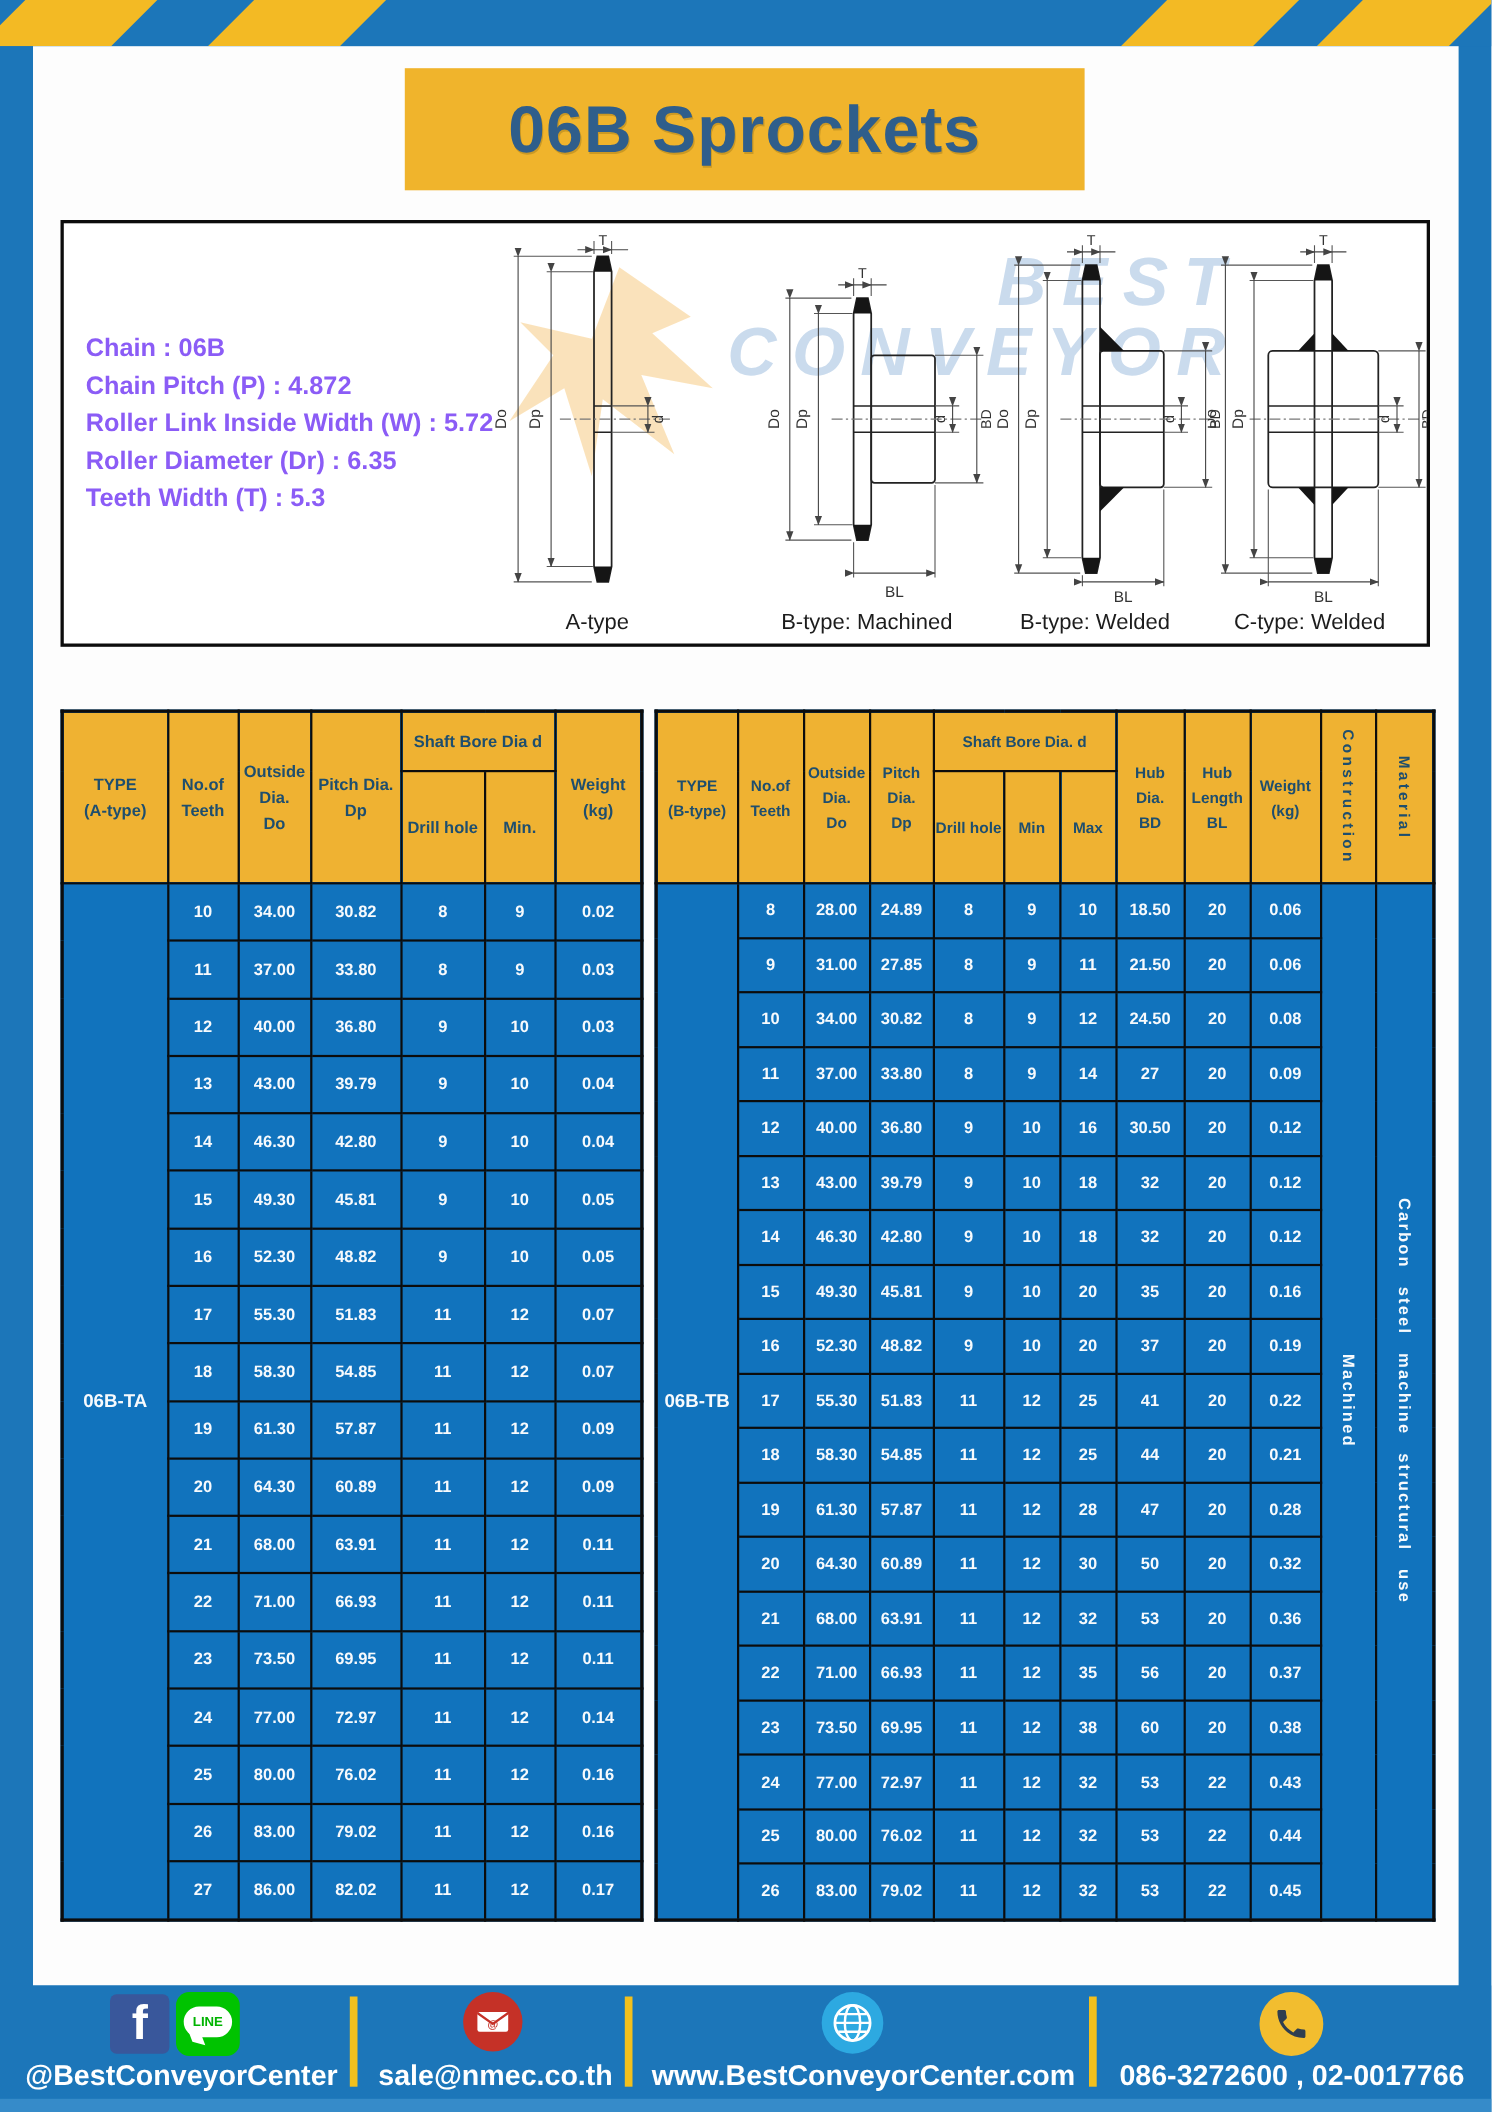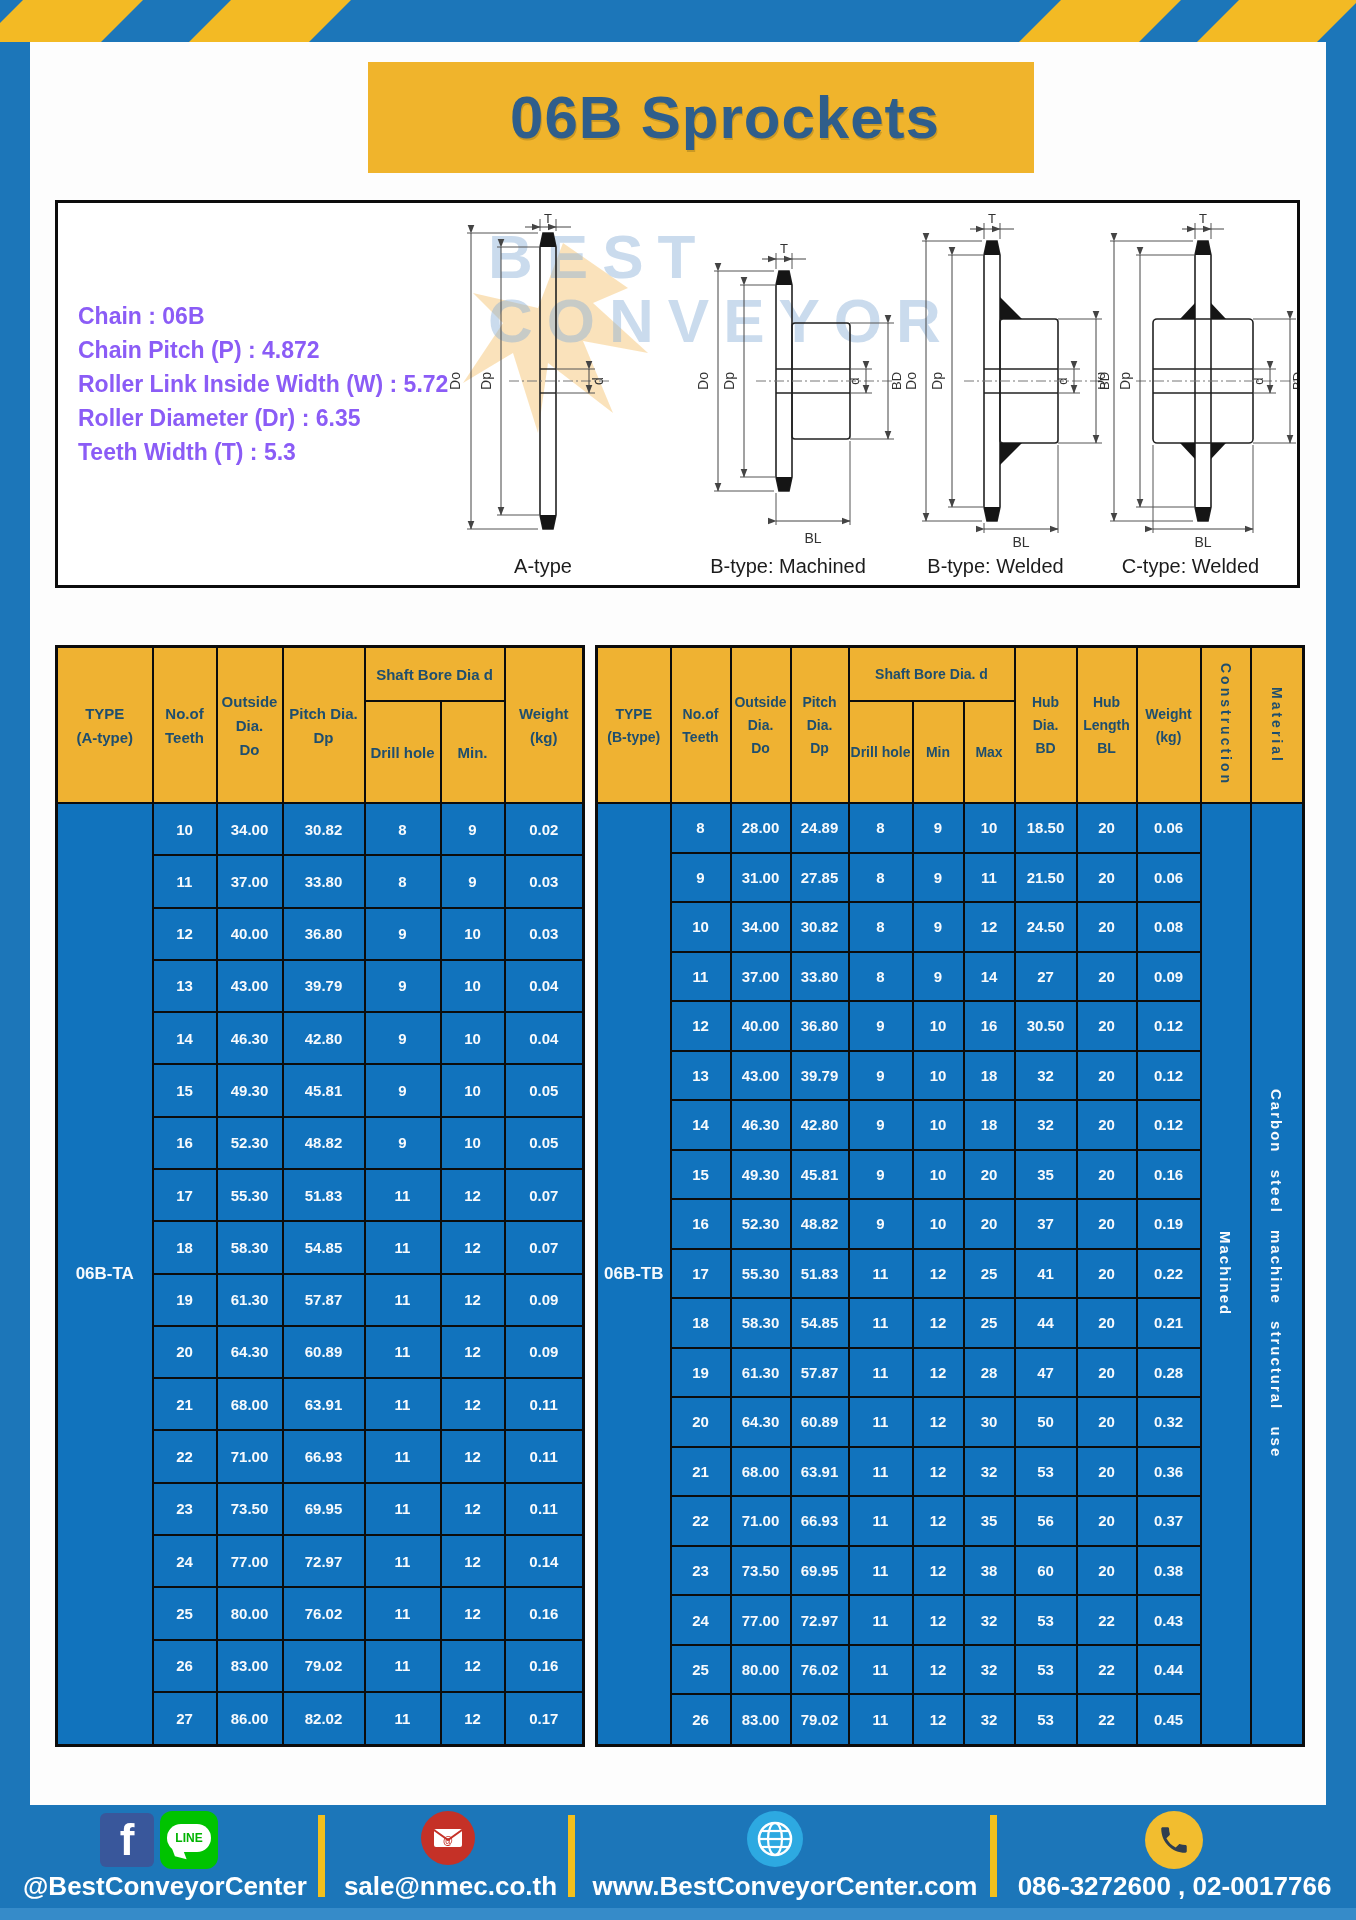--- a/index.html
+++ b/index.html
@@ -8,28 +8,28 @@
   .page{position:relative;width:1356px;height:1920px;background:#1C76B9;overflow:hidden;}
 
   
   .topbar{position:absolute;left:0;top:0;width:1356px;height:42px;background:#1C76B9;overflow:hidden;}
   .stripe{position:absolute;top:0;height:42px;width:120px;background:#F3BA24;transform:skewX(-45deg);}
 
   
   .content{position:absolute;left:30px;top:42px;width:1296px;height:1763px;background:#FDFDFD;}
 
   .title-box{position:absolute;left:368px;top:62px;width:618px;height:111px;background:#F0B42C;
-    display:flex;align-items:center;justify-content:center;padding-left:48px;}
+    display:flex;align-items:center;justify-content:center;}
   .title-box .t{font-size:60px;font-weight:bold;color:#2F5E8B;letter-spacing:1px;text-shadow:1px 2px 0 rgba(90,70,10,0.25);}
 
   
   .spec-panel{position:absolute;left:55px;top:200px;width:1245px;height:388px;background:#fff;
     border:3px solid #0C0C0C;box-sizing:border-box;overflow:hidden;}
-  .watermark{position:absolute;left:430px;top:22px;width:640px;text-align:left;z-index:0;
-    color:rgba(137,176,214,0.45);font-weight:bold;font-size:62px;line-height:64px;letter-spacing:14px;}
+  .watermark{position:absolute;left:430px;top:22px;width:640px;text-align:right;z-index:0;
+    color:rgba(137,176,214,0.45);font-weight:bold;font-size:62px;line-height:64px;letter-spacing:14px;font-style:italic;}
   .wm-logo{position:absolute;left:385px;top:30px;z-index:0;opacity:0.45;}
   .specs{position:absolute;left:20px;top:96px;z-index:2;}
   .specs .line{font-size:23px;line-height:34px;font-weight:bold;color:#8b5cf6;}
   .fig{position:absolute;z-index:1;}
   .caption{position:absolute;top:352px;height:28px;z-index:2;text-align:center;
     font-size:20px;color:#1C1C1C;font-weight:normal;}
 
   
   table.spec-table{border-collapse:collapse;table-layout:fixed;position:absolute;
     border:3px solid #0C0C0C;background:#1173BD;}

